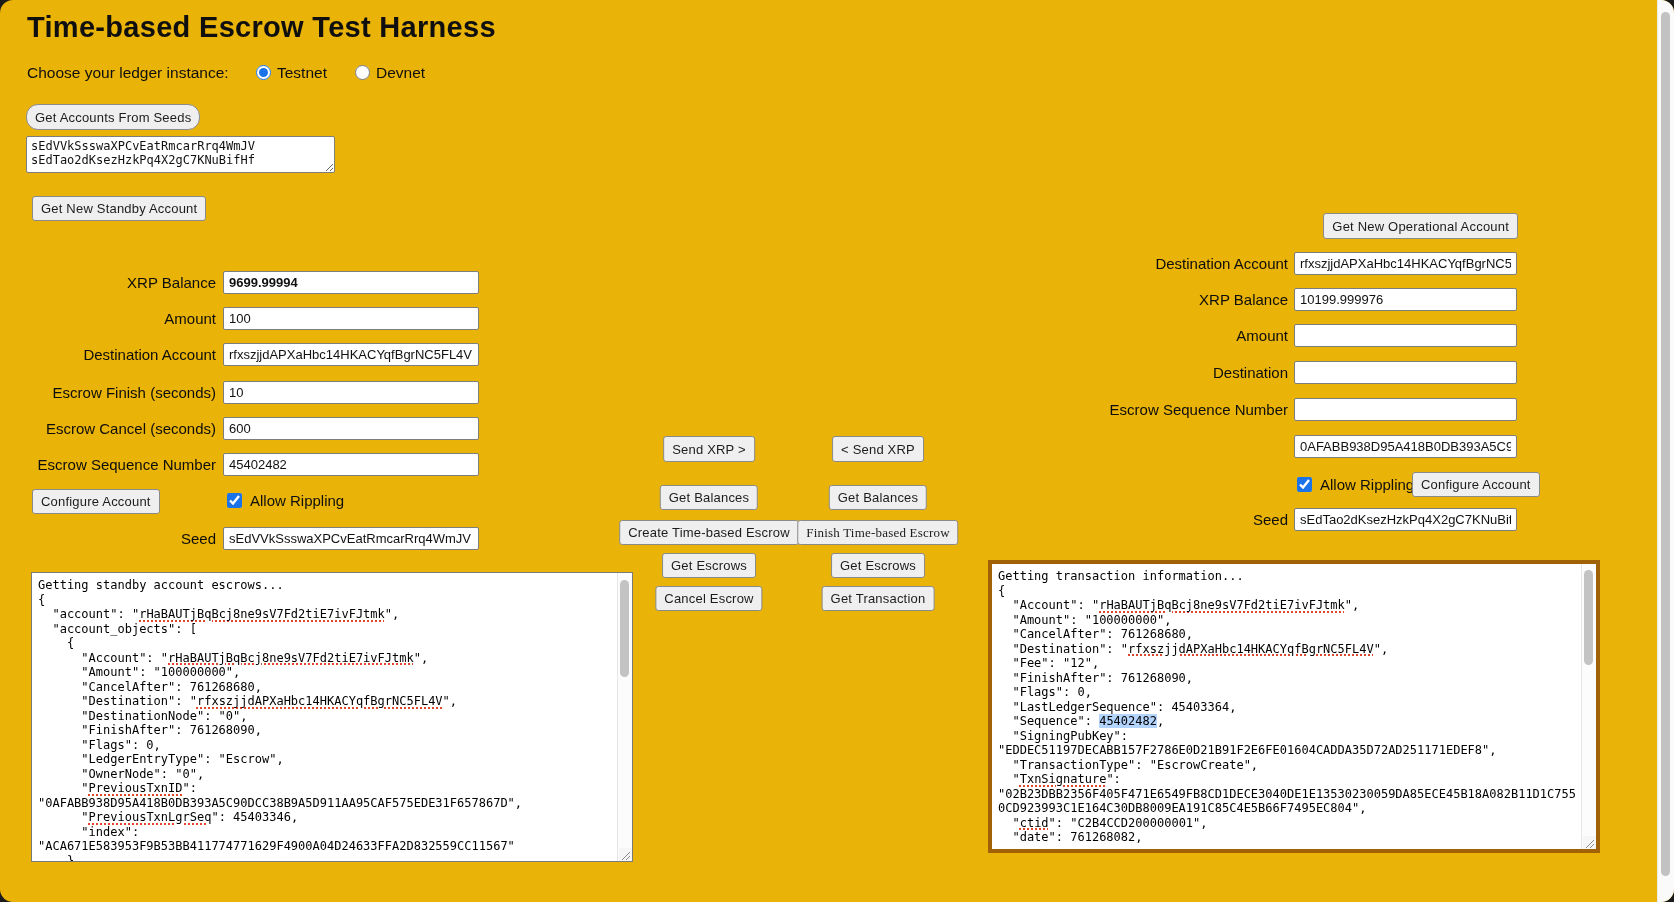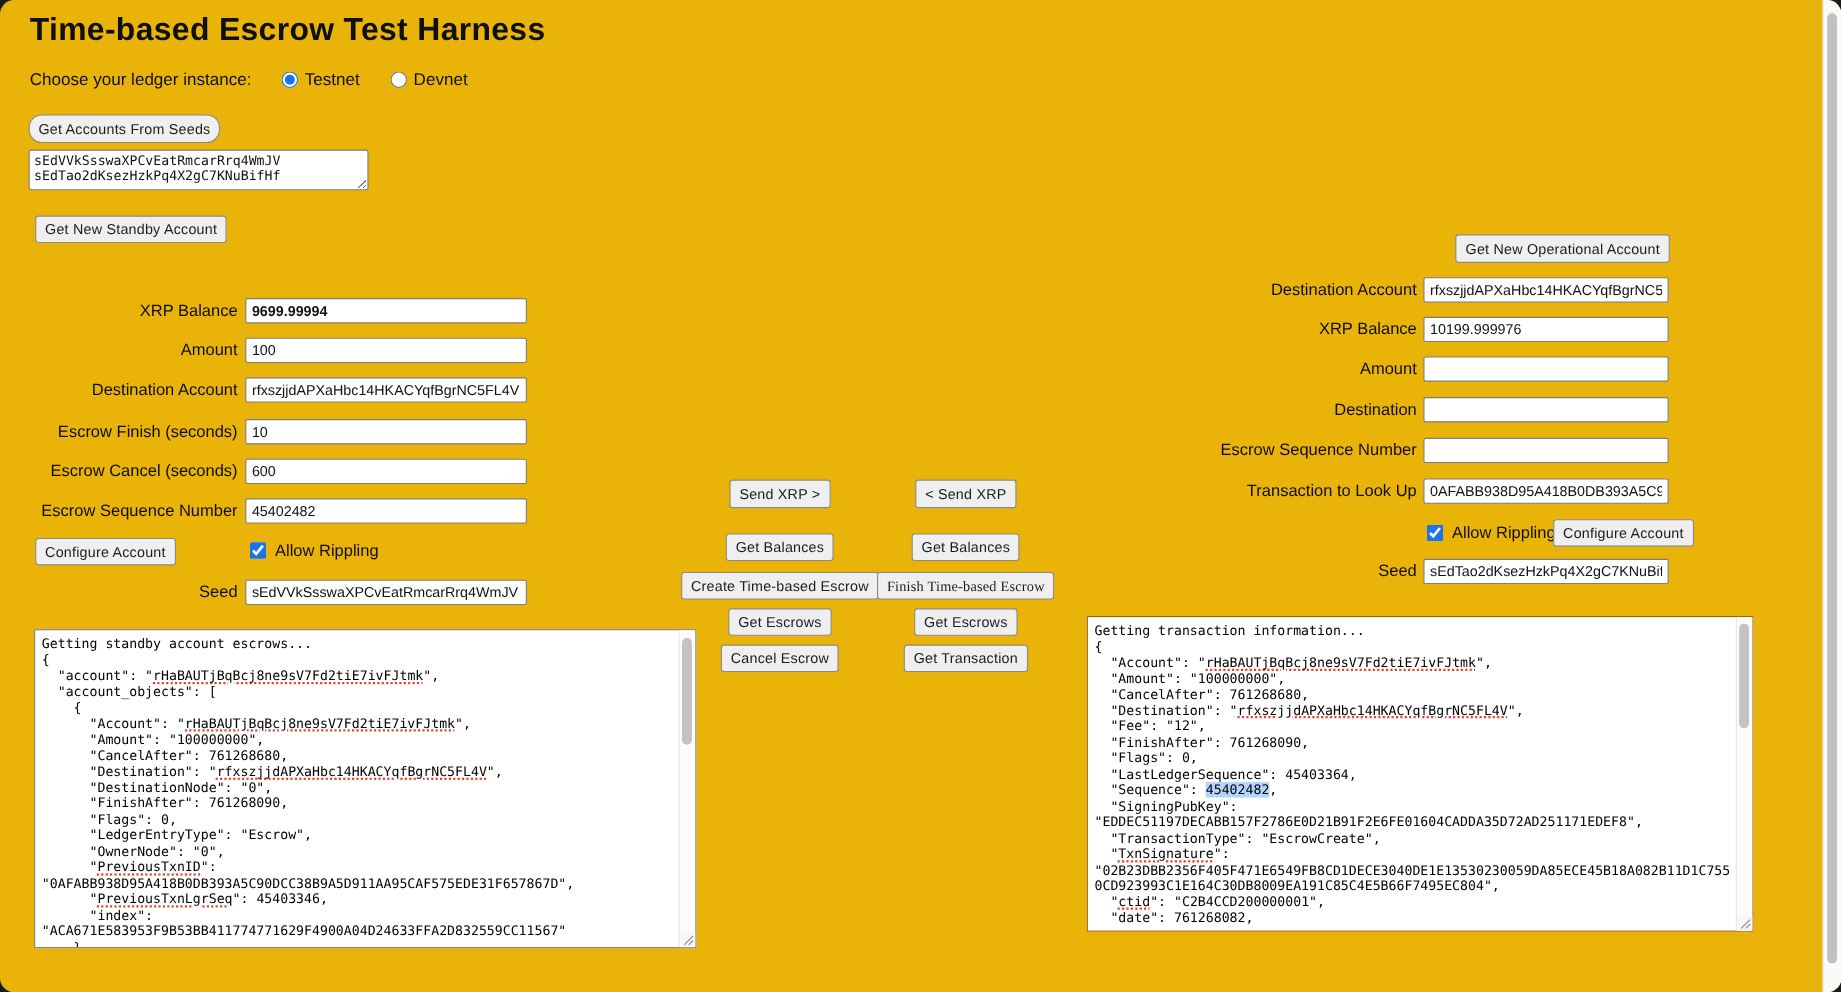--- a/index.html
+++ b/index.html
@@ -26,21 +26,21 @@
   .flabel { position:absolute; left:0; top:0; text-align:right; font-size:15px; line-height:23px; color:#0d0d0d; white-space:nowrap; }
   .finput {
     position:absolute; top:0; height:23px; box-sizing:border-box; background:#fff;
     border:1px solid #7d7d7d; border-radius:2px; font-family:"Liberation Sans", sans-serif;
     font-size:13px; color:#111; padding:2px 5px;
   }
   .chk { position:absolute; width:15px; height:15px; accent-color:#1a73e8; margin:0; }
   .chk-lab { position:absolute; font-size:15px; }
   .mid { transform:translateX(-50%); }
   .resultbox { position:absolute; background:#ffffff; border:1px solid #7a7a7a; }
-  .resultbox.focused { border:1px solid #a16207; }
+  .resultbox.focused { border:4px solid #a16207; }
   .resultbox pre {
     margin:0; padding:5px 0 0 6px; white-space:pre; overflow:hidden; width:100%; height:100%; box-sizing:border-box;
     font-family:"DejaVu Sans Mono", monospace; font-size:12px; line-height:14.5px; color:#000;
   }
   .sq { text-decoration-line:underline; text-decoration-style:dotted; text-decoration-color:#e0462b; text-decoration-thickness:1.5px; text-underline-offset:2px; }
   mark { background:#b3d4fc; color:inherit; }
   .vsb { position:absolute; top:0; right:0; bottom:0; width:14px; background:#fcfcfc; border-left:1px solid #e6e6e6; }
   .vsb .thumb { position:absolute; left:2px; width:9px; border-radius:4.5px; background:#c3c3c3; }
   .grip { position:absolute; right:0; bottom:0; width:13px; height:13px; background:#f6f6f6; }
   .page-sb { position:absolute; top:0; right:0; width:16px; height:902px; background:#fafafa; border-left:1px solid #ebebeb; }
@@ -159,21 +159,20 @@
   </div>
   <div class="frow" style="left:1000px; top:361px; width:517px">
     <span class="flabel" style="width:288px">Destination</span>
     <input class="finput" style="left: 294px; width: 223px;" value="">
   </div>
   <div class="frow" style="left:1000px; top:398px; width:517px">
     <span class="flabel" style="width:288px">Escrow Sequence Number</span>
     <input class="finput" style="left: 294px; width: 223px;" value="">
   </div>
   <div class="frow" style="left:1000px; top:435px; width:517px">
-    <span class="flabel" style="width:288px">Transaction to Look Up</span>
     <input class="finput" style="left: 294px; width: 223px;" value="0AFABB938D95A418B0DB393A5C90DCC38B9A5D911AA95CAF575EDE31F657867D">
   </div>
 
   <input type="checkbox" class="chk" style="left: 1297px; top: 477px;" checked="">
   <span class="chk-lab" style="left:1320px; top:476px;">Allow Rippling</span>
   <button class="btn" style="left:1412px; top:472px;">Configure Account</button>
 
   <div class="frow" style="left:1000px; top:508px; width:517px">
     <span class="flabel" style="width:288px">Seed</span>
     <input class="finput" style="left: 294px; width: 223px;" value="sEdTao2dKsezHzkPq4X2gC7KNuBifHf">

